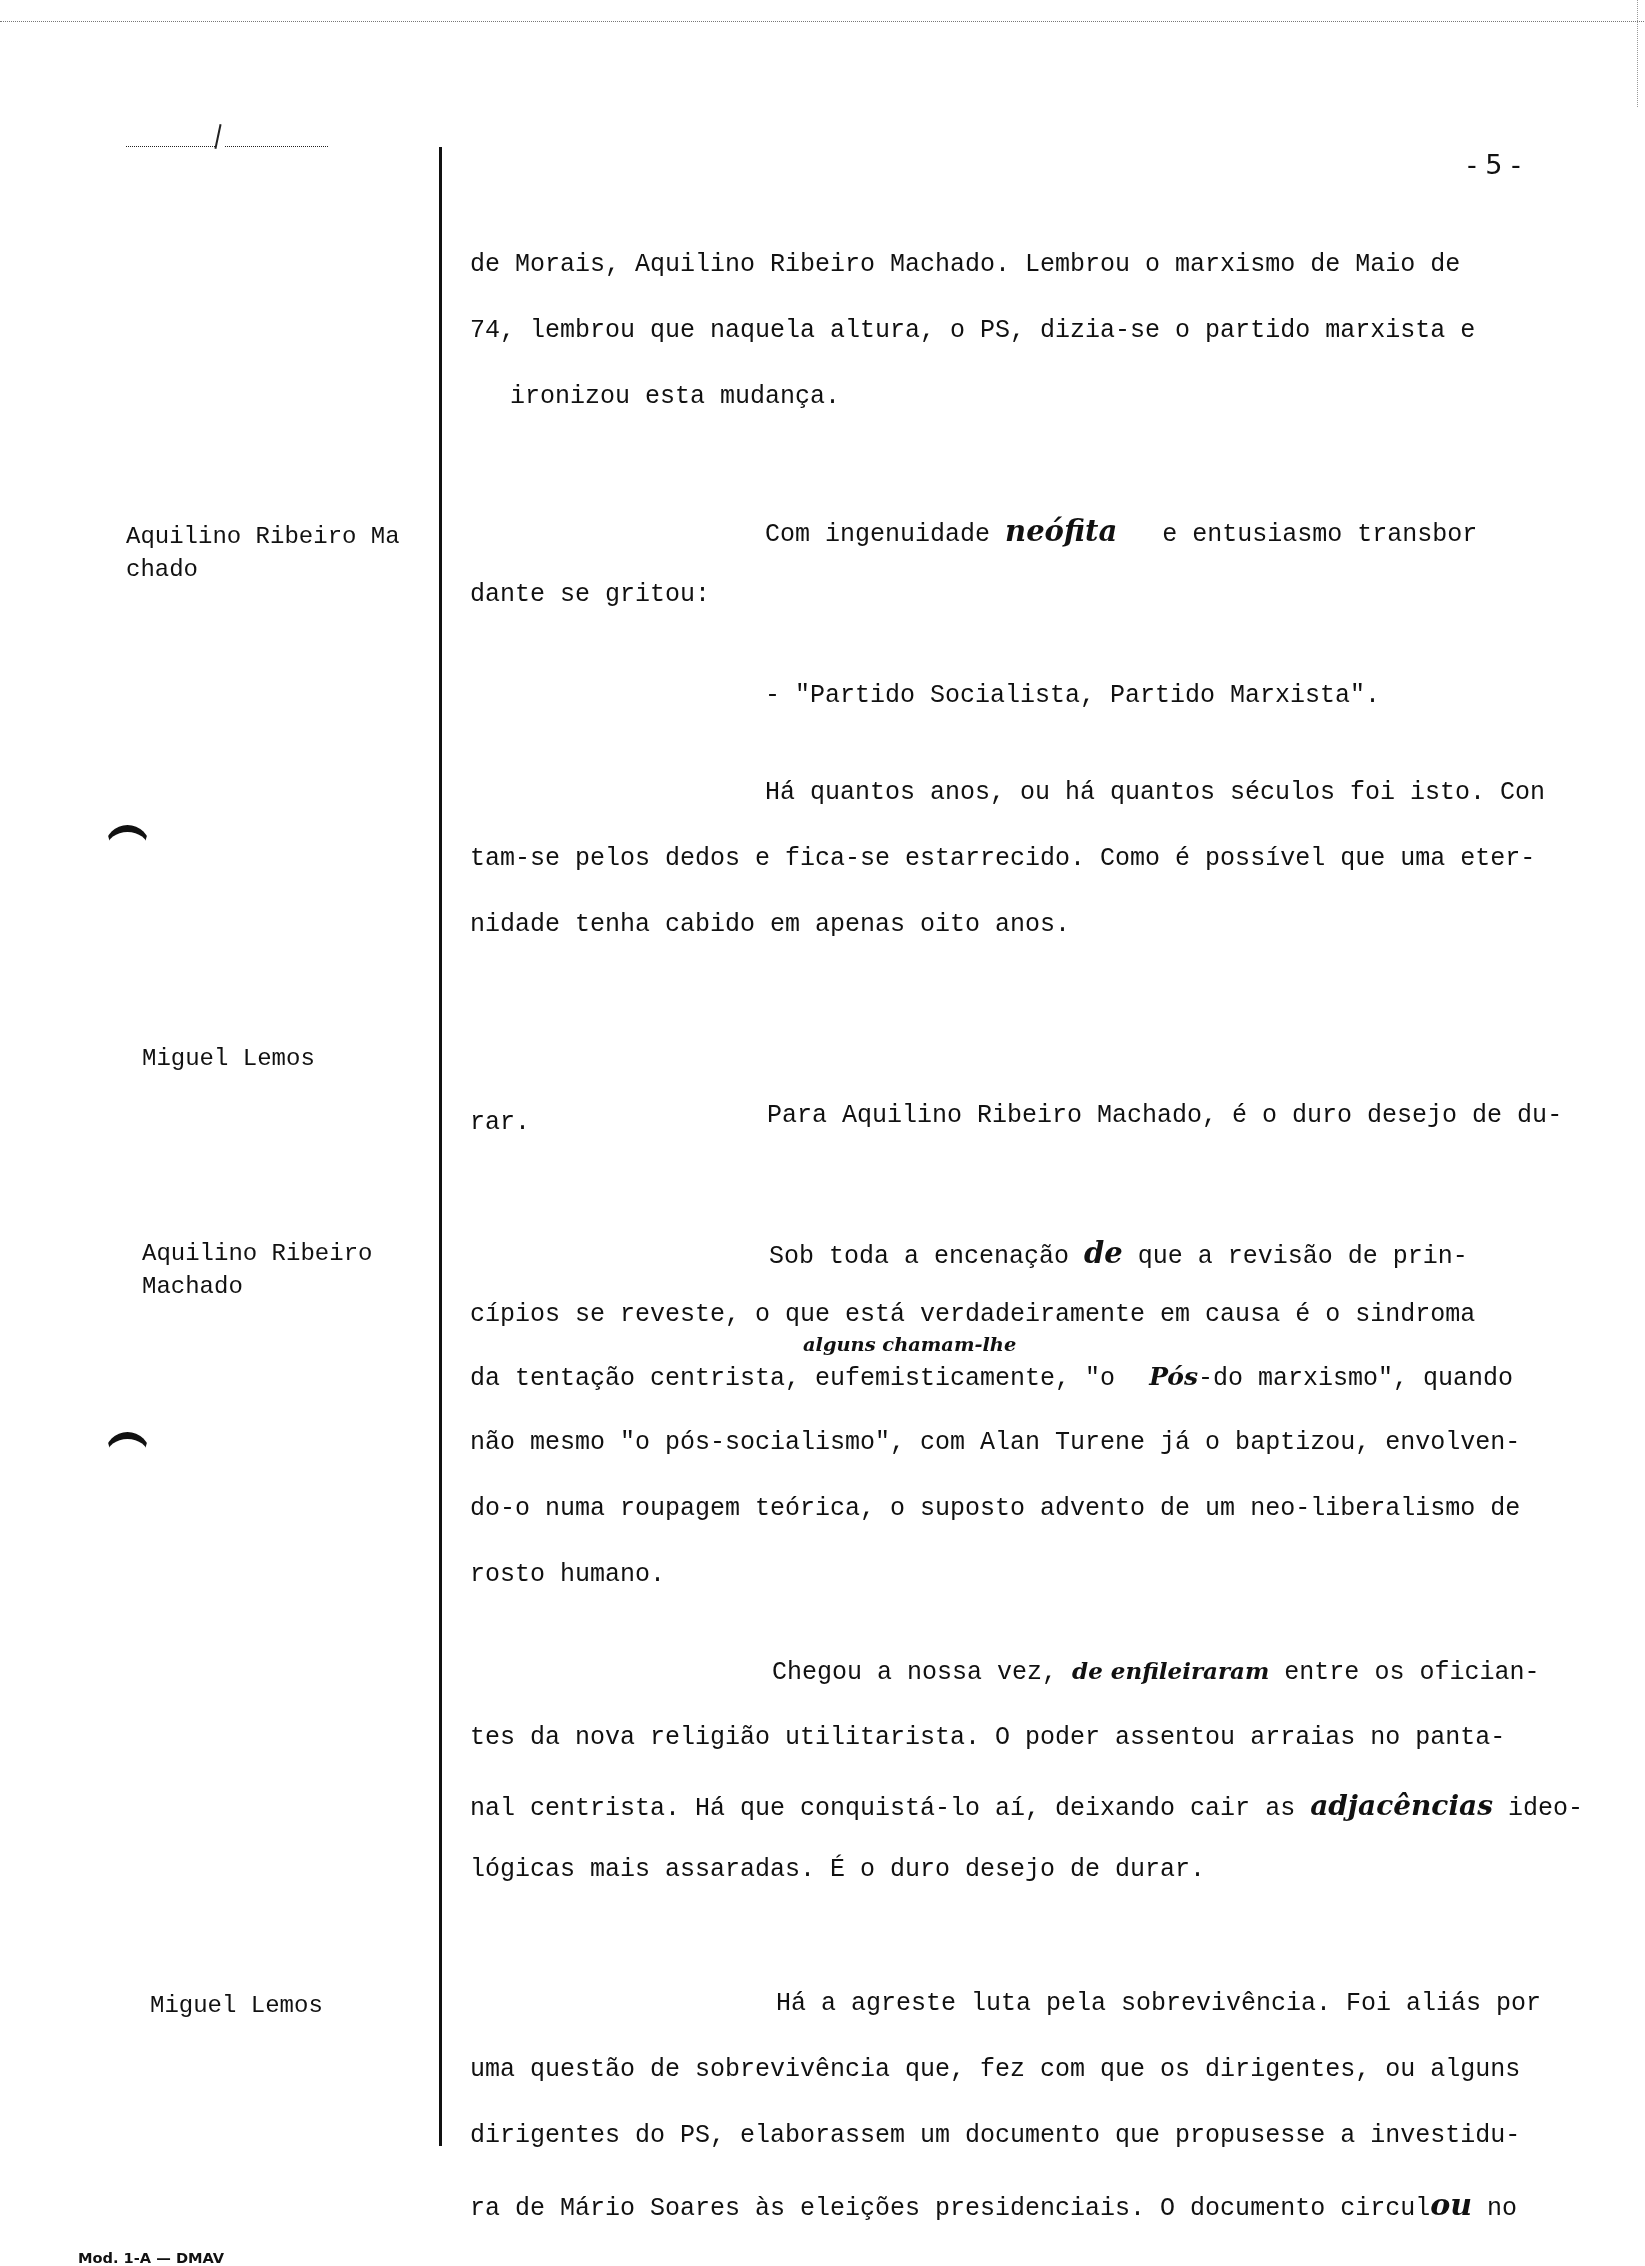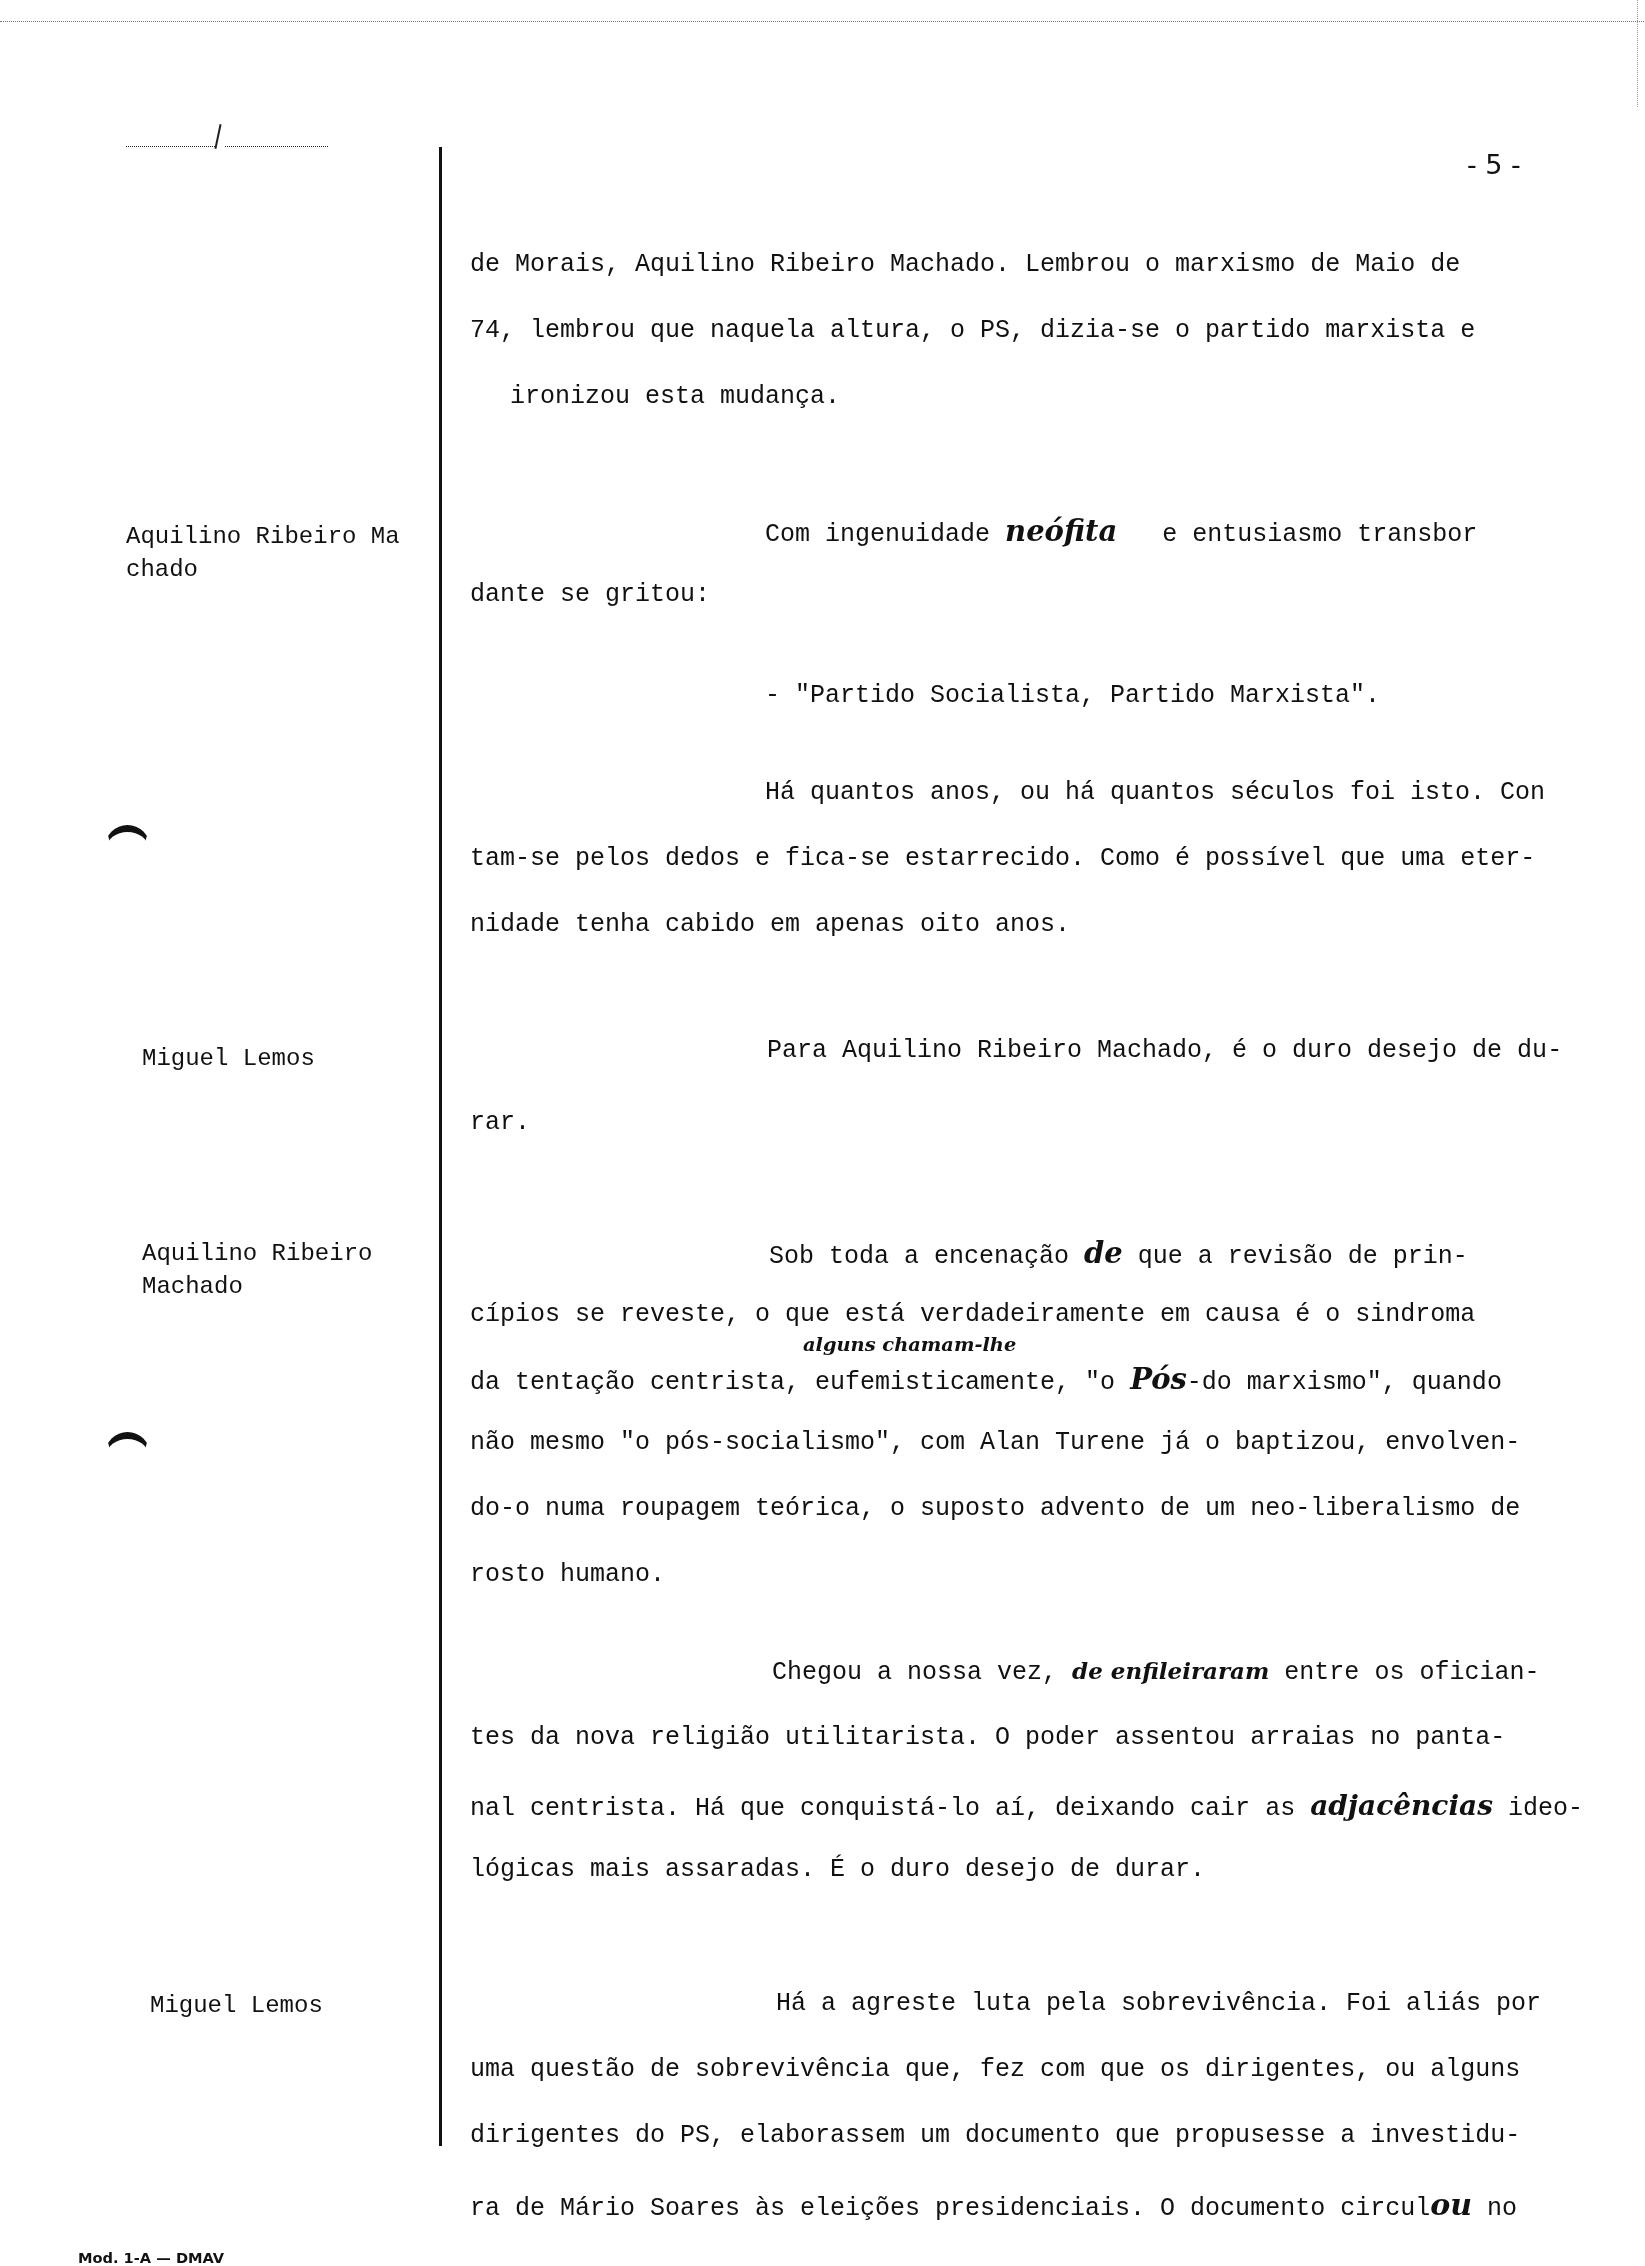--- a/index.html
+++ b/index.html
@@ -84,27 +84,27 @@
 
 <div class="body-text" style="top:514px; left:765px;"><span>Com ingenuidade </span><span class="hand">neófita</span><span>   e entusiasmo transbor</span></div>
 <div class="body-text" style="top:580px;">dante se gritou:</div>
 
 <div class="body-text" style="top:681px; left:765px;">- "Partido Socialista, Partido Marxista".</div>
 
 <div class="body-text" style="top:778px; left:765px;">Há quantos anos, ou há quantos séculos foi isto. Con</div>
 <div class="body-text" style="top:844px;">tam-se pelos dedos e fica-se estarrecido. Como é possível que uma eter-</div>
 <div class="body-text" style="top:910px;">nidade tenha cabido em apenas oito anos.</div>
 
-<div class="body-text" style="top:1036px; left:767px;">Para Aquilino Ribeiro Machado, é o duro desejo de du-</div>
+<div class="body-text" style="top:1101px; left:767px;">Para Aquilino Ribeiro Machado, é o duro desejo de du-</div>
 <div class="body-text" style="top:1108px;">rar.</div>
 
 <div class="body-text" style="top:1236px; left:769px;"><span>Sob toda a encenação </span><span class="hand">de</span><span> que a revisão de prin-</span></div>
 <div class="body-text" style="top:1300px;">cípios se reveste, o que está verdadeiramente em causa é o sindroma</div>
 <div class="body-text hand-small" style="top:1333px; left:803px;">alguns chamam-lhe</div>
-<div class="body-text" style="top:1362px;"><span>da tentação centrista, </span><span>eufemisticamente, "o </span><span class="hand" style="font-size:29px;">Pós</span><span>-do marxismo", quando</span></div>
+<div class="body-text" style="top:1362px;"><span>da tentação centrista, </span><span>eufemisticamente, "o </span><span class="hand" style="font-size:25px;margin-left:19px;">Pós</span><span>-do marxismo", quando</span></div>
 <div class="body-text" style="top:1428px;">não mesmo "o pós-socialismo", com Alan Turene já o baptizou, envolven-</div>
 <div class="body-text" style="top:1494px;">do-o numa roupagem teórica, o suposto advento de um neo-liberalismo de</div>
 <div class="body-text" style="top:1560px;">rosto humano.</div>
 
 <div class="body-text" style="top:1657px; left:772px;"><span>Chegou a nossa vez, </span><span class="hand" style="font-size:23px;">de enfileiraram</span><span> entre os ofician-</span></div>
 <div class="body-text" style="top:1723px;">tes da nova religião utilitarista. O poder assentou arraias no panta-</div>
 <div class="body-text" style="top:1789px;"><span>nal centrista. Há que conquistá-lo aí, deixando cair as </span><span class="hand" style="font-size:28px;">adjacências</span><span> ideo-</span></div>
 <div class="body-text" style="top:1855px;">lógicas mais assaradas. É o duro desejo de durar.</div>
 
 <div class="body-text" style="top:1989px; left:776px;">Há a agreste luta pela sobrevivência. Foi aliás por</div>

